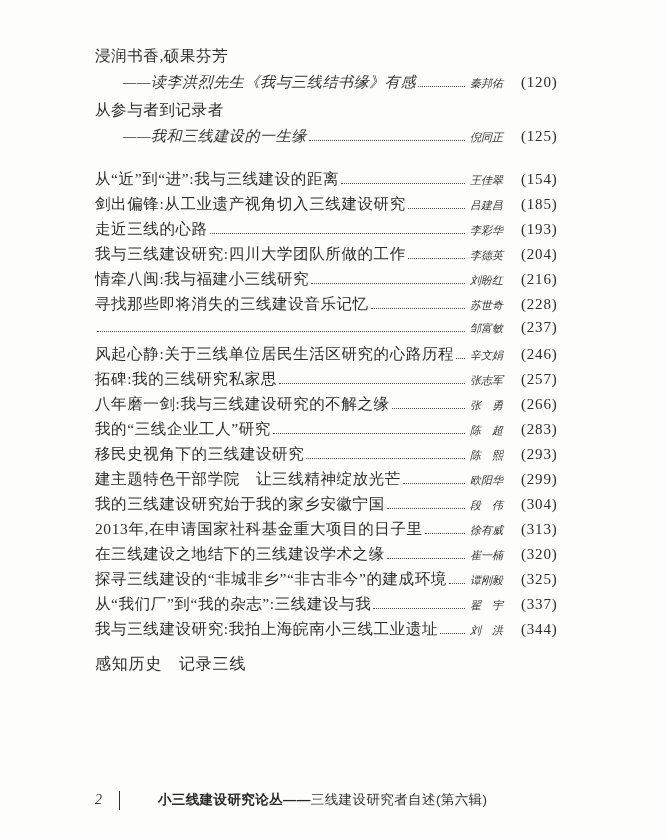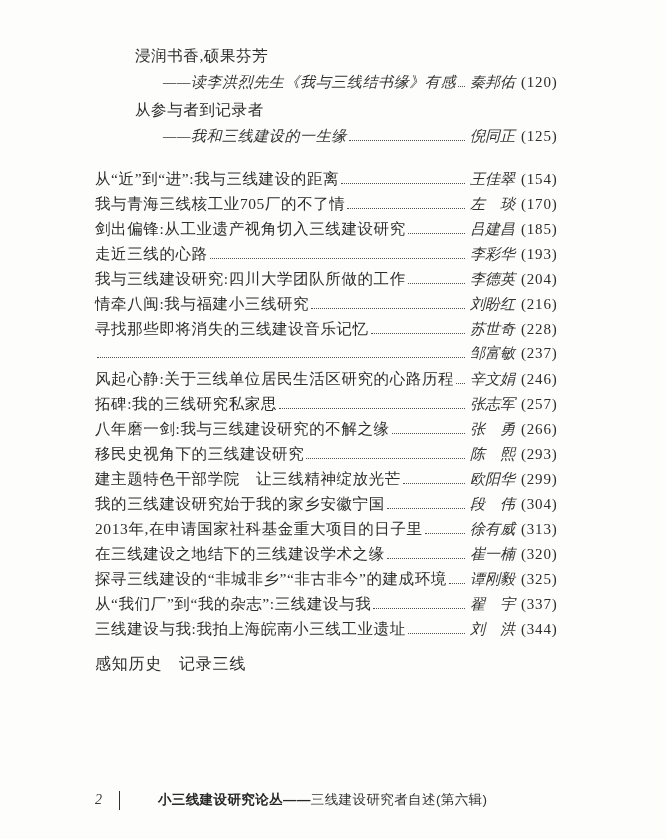--- a/index.html
+++ b/index.html
@@ -15,21 +15,21 @@
     position:absolute;
     left:95px;top:46px;
     width:483px;
   }
   .toc-group-2{margin-top:15px;}
   .toc-row{
     display:flex;
     align-items:baseline;
     height:25px;
   }
-  .toc-group-1 .toc-row{height:27px;margin-left:40px;}
+  .toc-group-1 .toc-row{height:27px;}
   .entry-title{
     white-space:pre;
     font-size:15.5px;
     letter-spacing:0.6px;
     color:#2d2d2d;
   }
   .toc-row.sub .entry-title{
     padding-left:28px;
     font-style:italic;
     font-size:15px;
@@ -40,21 +40,21 @@
     flex:1 1 auto;
     min-width:6px;
     margin:0 5px 0 2px;
     border-bottom:1.8px dotted #4f4f4f;
   }
   .entry-author{
     flex:0 0 auto;
     width:51px;
     white-space:pre;
     font-style:italic;
-    font-size:15px;
+    font-size:11px;
     color:#333333;
   }
   .entry-page{
     flex:0 0 auto;
     width:57px;
     text-align:left;
     white-space:pre;
     font-size:15px;
     letter-spacing:0.8px;
     color:#2d2d2d;
@@ -123,26 +123,20 @@
           </div>
         </div>
         <div class="toc-group toc-group-2">
           <div class="toc-row main">
             <span class="entry-title">从“近”到“进”:我与三线建设的距离</span>
             <span class="leader"></span>
             <span class="entry-author">王佳翠</span>
             <span class="entry-page">(154)</span>
           </div>
           <div class="toc-row main">
-            <span class="entry-title">我与青海三线核工业705厂的不了情</span>
-            <span class="leader"></span>
-            <span class="entry-author">左　琰</span>
-            <span class="entry-page">(170)</span>
-          </div>
-          <div class="toc-row main">
             <span class="entry-title">剑出偏锋:从工业遗产视角切入三线建设研究</span>
             <span class="leader"></span>
             <span class="entry-author">吕建昌</span>
             <span class="entry-page">(185)</span>
           </div>
           <div class="toc-row main">
             <span class="entry-title">走近三线的心路</span>
             <span class="leader"></span>
             <span class="entry-author">李彩华</span>
             <span class="entry-page">(193)</span>
@@ -182,20 +176,26 @@
             <span class="entry-author">张志军</span>
             <span class="entry-page">(257)</span>
           </div>
           <div class="toc-row main">
             <span class="entry-title">八年磨一剑:我与三线建设研究的不解之缘</span>
             <span class="leader"></span>
             <span class="entry-author">张　勇</span>
             <span class="entry-page">(266)</span>
           </div>
           <div class="toc-row main">
+            <span class="entry-title">我的“三线企业工人”研究</span>
+            <span class="leader"></span>
+            <span class="entry-author">陈　超</span>
+            <span class="entry-page">(283)</span>
+          </div>
+          <div class="toc-row main">
             <span class="entry-title">移民史视角下的三线建设研究</span>
             <span class="leader"></span>
             <span class="entry-author">陈　熙</span>
             <span class="entry-page">(293)</span>
           </div>
           <div class="toc-row main">
             <span class="entry-title">建主题特色干部学院　让三线精神绽放光芒</span>
             <span class="leader"></span>
             <span class="entry-author">欧阳华</span>
             <span class="entry-page">(299)</span>
@@ -224,21 +224,21 @@
             <span class="entry-author">谭刚毅</span>
             <span class="entry-page">(325)</span>
           </div>
           <div class="toc-row main">
             <span class="entry-title">从“我们厂”到“我的杂志”:三线建设与我</span>
             <span class="leader"></span>
             <span class="entry-author">翟　宇</span>
             <span class="entry-page">(337)</span>
           </div>
           <div class="toc-row main">
-            <span class="entry-title">三线建设与我:我拍上海皖南小三线工业遗址</span>
+            <span class="entry-title">我与三线建设研究:我拍上海皖南小三线工业遗址</span>
             <span class="leader"></span>
             <span class="entry-author">刘　洪</span>
             <span class="entry-page">(344)</span>
           </div>
         </div>
       </div>
     <div class="section-heading">感知历史　记录三线</div>
   </div>
 
   <div class="footer">

